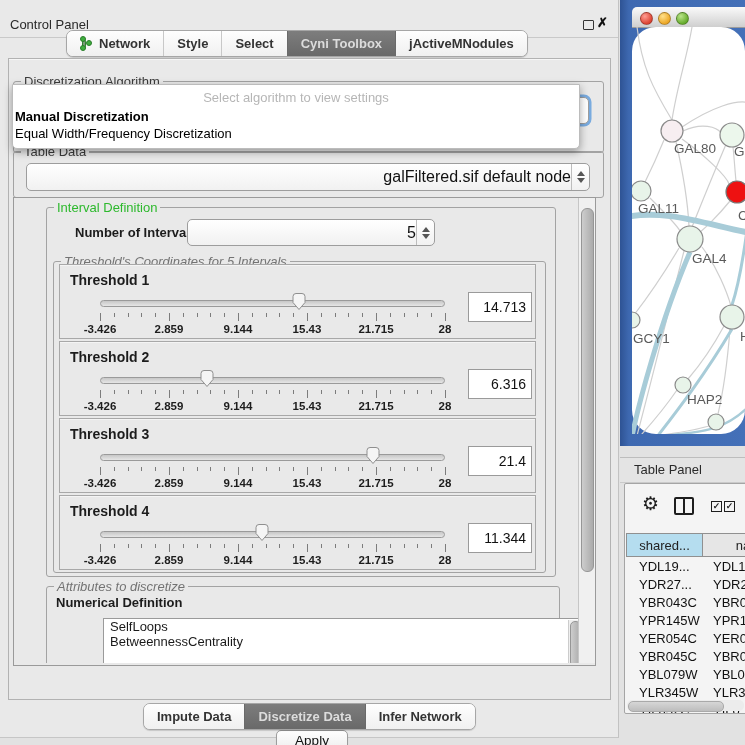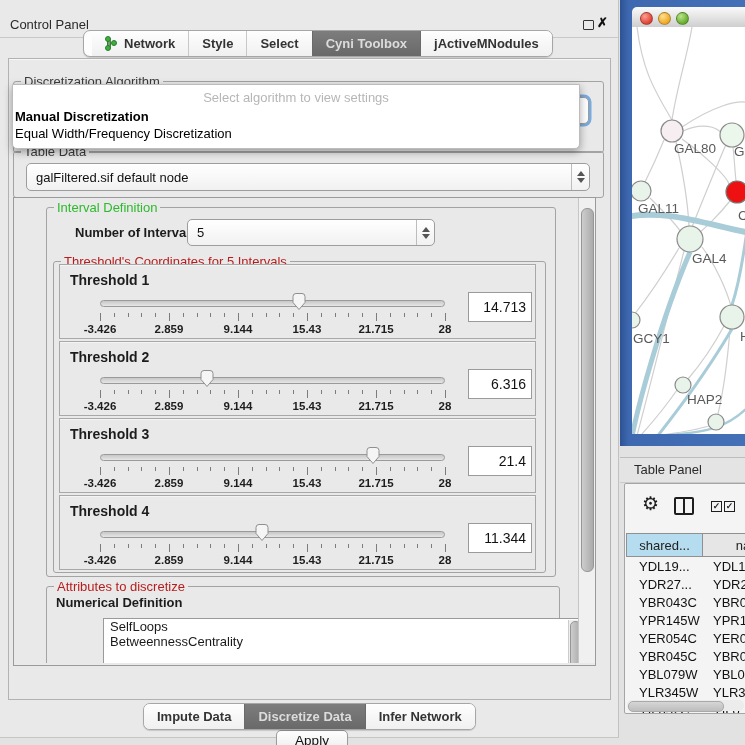--- a/index.html
+++ b/index.html
@@ -16,42 +16,42 @@
   #close-ic{left:597px;top:3px;font-size:13px;font-weight:bold;color:#111;}
 
   
   .seg-bar{display:flex;background:#fdfdfd;border:1px solid #a6a6a6;border-radius:7px;
     height:25px;box-shadow:0 1px 1px rgba(0,0,0,.15);overflow:hidden;}
   .seg-tab{display:flex;align-items:center;padding:0 13px;font-size:13px;font-weight:bold;
     color:#333;border-left:1px solid #c8c8c8;background:linear-gradient(#fefefe,#f0f0f0);white-space:nowrap;}
   .seg-tab:first-child{border-left:none;}
   .seg-tab.selected{background:linear-gradient(#7d7d7d,#696969);color:#dcdcdc;border-left-color:#6a6a6a;align-items:center;}
   .seg-tab.selected + .seg-tab{border-left-color:#6a6a6a;}
-  #top-tab-bar{left:83px;top:30px;padding-left:8px;}
+  #top-tab-bar{left:66px;top:30px;}
   #bottom-tab-bar{left:143px;top:703px;}
   .net-icon{position:relative;width:13px;height:15px;margin-right:6px;display:inline-block;}
   .net-icon .ln{position:absolute;left:2px;top:2px;width:1.5px;height:10px;background:#7a9a7a;}
   .net-icon i{position:absolute;border-radius:50%;background:#3fae3f;border:1px solid #2c7d2c;}
   .net-icon .d1{left:0;top:0;width:4px;height:4px;}
   .net-icon .d2{left:6px;top:4px;width:4px;height:4px;}
   .net-icon .d3{left:0;top:9px;width:4px;height:4px;}
 
   
   #content-panel{left:8px;top:58px;width:601px;height:640px;background:#e9e9e9;
     border:1px solid #b2b2b2;box-shadow:inset 0 1px 0 #f6f6f6;}
   .groupbox{position:absolute;border:1px solid #a3a3a3;border-radius:3px;}
   .group-title{position:absolute;top:-8px;left:7px;background:#e9e9e9;padding:0 3px;
     font-size:13px;white-space:nowrap;}
   .gt-plain{color:#3b3b3b;}
   .gt-green{color:#2db92d;}
-  .gt-blue{color:#b91c1c;}
+  .gt-blue{color:#737373;font-style:italic;}
 
   
   .combo{position:absolute;background:linear-gradient(#ffffff,#f1f1f1);border:1px solid #9d9d9d;
-    border-radius:5px;display:flex;align-items:center;font-size:13px;color:#111;}
+    border-radius:5px;display:flex;align-items:center;font-size:16px;color:#111;text-align:right;}
   .combo .val{flex:1;padding-left:9px;white-space:nowrap;overflow:hidden;}
   .combo .spin{width:17px;align-self:stretch;border-left:1px solid #bdbdbd;display:flex;
     flex-direction:column;align-items:center;justify-content:center;gap:2px;}
   .tri-up{width:0;height:0;border-left:4px solid transparent;border-right:4px solid transparent;
     border-bottom:5px solid #555;}
   .tri-dn{width:0;height:0;border-left:4px solid transparent;border-right:4px solid transparent;
     border-top:5px solid #555;}
 
   
   #algo-combo-behind{left:25px;top:97px;width:562px;height:25px;border-radius:5px;
@@ -104,21 +104,21 @@
 
   
   #net-frame{left:620px;top:0;width:125px;height:446px;
     background:linear-gradient(90deg,#2e5394 0,#3e69b1 9px,#4470b8 100%);}
   #net-titlebar{left:632px;top:7px;width:113px;height:20px;border-radius:5px 0 0 0;
     background:linear-gradient(#fafafa,#cfcfcf);border-bottom:1px solid #9b9b9b;}
   .tl{position:absolute;top:5px;width:11px;height:11px;border-radius:50%;border:1px solid rgba(0,0,0,.28);}
   #tl-red{left:8px;background:radial-gradient(circle at 35% 30%,#ff9d92,#dd4433 70%);}
   #tl-yellow{left:26px;background:radial-gradient(circle at 35% 30%,#ffe08a,#eda827 70%);}
   #tl-green{left:44px;background:radial-gradient(circle at 35% 30%,#bae58a,#67ad2e 70%);}
-  #net-canvas{left:632px;top:27px;width:113px;height:407px;background:#fff;}
+  #net-canvas{left:632px;top:27px;width:113px;height:407px;background:#fff;border-radius:24px;}
   #net-canvas svg{display:block;}
 
   #table-panel-bar{left:620px;top:457px;width:125px;height:24px;background:#e4e4e4;
     border-top:1px solid #bdbdbd;border-bottom:1px solid #cacaca;}
   #table-panel-title{left:14px;top:4px;font-size:13px;color:#2a2a2a;position:absolute;}
   #table-panel{left:624px;top:483px;width:121px;height:229px;background:#f4f4f4;
     border:1px solid #a5a5a5;border-radius:2px;overflow:hidden;}
   #tp-toolbar{position:absolute;left:0;top:0;width:121px;height:44px;}
   #gear-ic{position:absolute;left:17px;top:9px;font-size:19px;color:#1d1d1d;line-height:22px;}
   #col-ic{position:absolute;left:49px;top:13px;width:16px;height:14px;border:2px solid #1d1d1d;border-radius:2px;}

